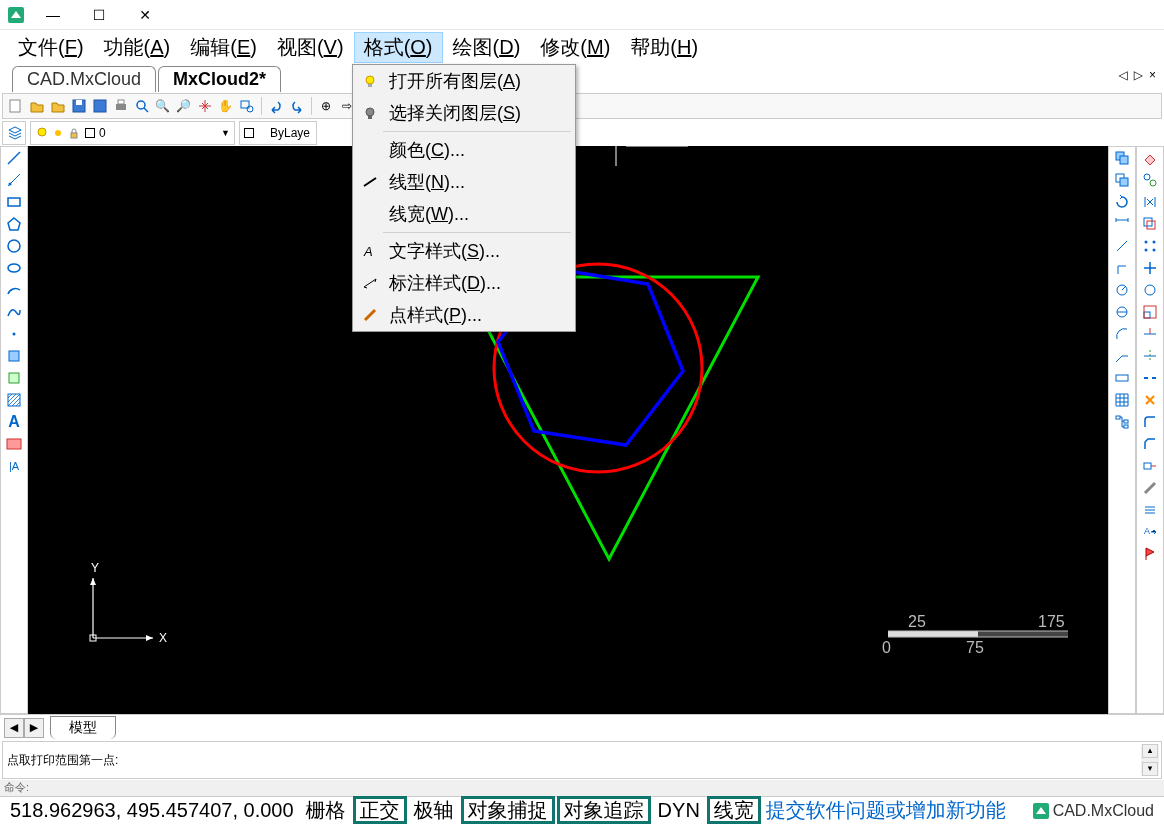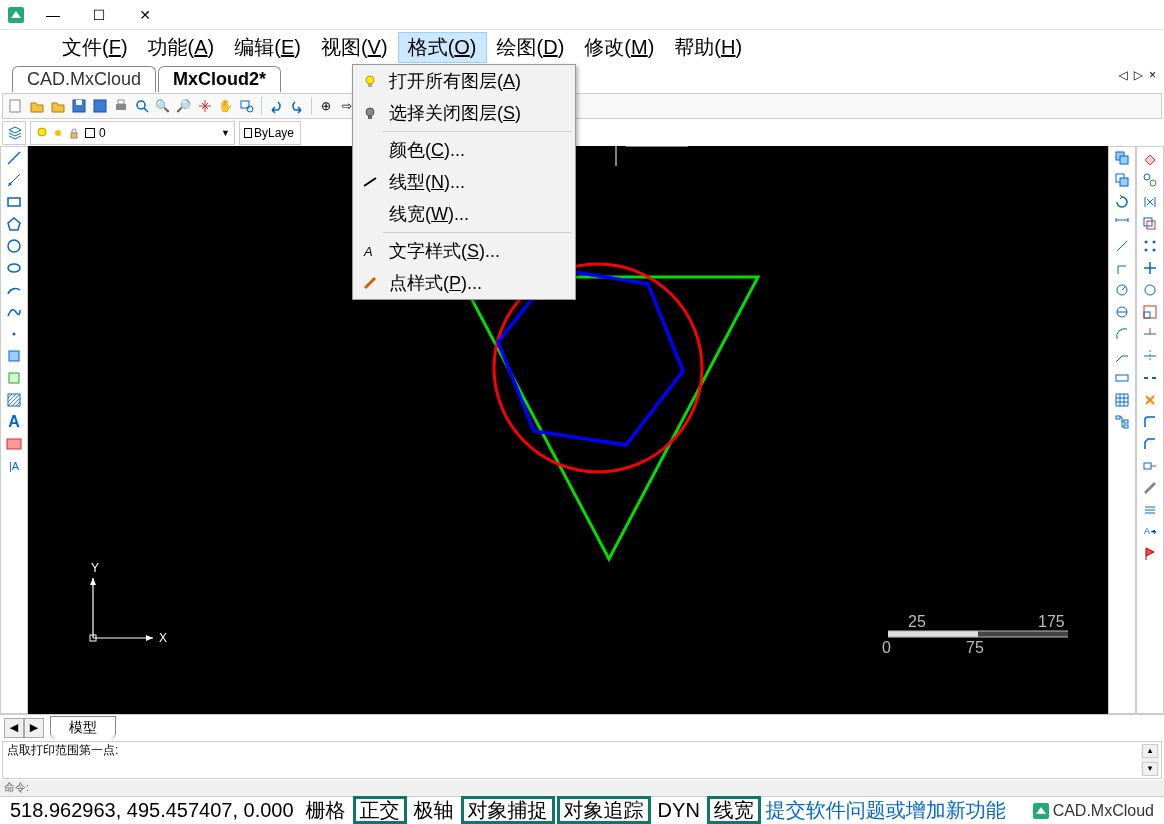--- a/index.html
+++ b/index.html
@@ -2,52 +2,52 @@
 <html><head>
 <meta charset="utf-8">
 <style>
 * { margin: 0; padding: 0; box-sizing: border-box; font-family: "Microsoft YaHei", "SimSun", sans-serif; }
 body { width: 1164px; height: 824px; background: #fff; overflow: hidden; position: relative; }
 .titlebar { height: 30px; background: #fff; display: flex; align-items: center; padding-left: 8px; border-bottom: 1px solid #e5e5e5; }
 .titlebar .icon { width: 16px; height: 16px; margin-right: 6px; }
 .titlebar .title { font-size: 12px; color: #000; flex: 1; }
 .titlebar .win-btns { display: flex; }
 .titlebar .win-btn { width: 46px; height: 30px; display: flex; align-items: center; justify-content: center; font-size: 14px; cursor: pointer; }
-.menubar { height: 34px; display: flex; align-items: center; padding-left: 8px; background: #fff; margin-left: 44px; }
+.menubar { height: 34px; display: flex; align-items: center; padding-left: 8px; background: #fff; }
 .menu-item { font-size: 20px; padding: 2px 10px; cursor: pointer; }
 .menu-item u { text-decoration: underline; }
 .menu-item.active { background: #cce8ff; border: 1px solid #99d1ff; padding: 1px 9px; }
 .tabstrip { height: 28px; display: flex; align-items: flex-end; padding-left: 12px; background: #fff; position: relative; }
 .doc-tab { font-size: 18px; padding: 2px 14px; border: 1px solid #888; border-bottom: none; border-radius: 6px 6px 0 0; margin-right: 2px; cursor: pointer; background: #fff; }
 .doc-tab.inactive { color: #333; z-index: 1; }
 .doc-tab.active { font-weight: bold; z-index: 2; background: #fff; position: relative; }
 .tabstrip-right { position: absolute; right: 6px; top: 4px; font-size: 12px; display: flex; gap: 2px; align-items: center; }
 .tabstrip-right span { cursor: pointer; padding: 0 2px; }
 .toolbar { height: 26px; border: 1px solid #ccc; margin: 1px 2px; display: flex; align-items: center; padding: 0 4px; gap: 3px; background: #f8f8f8; }
 .tb-btn { width: 18px; height: 18px; display: inline-flex; align-items: center; justify-content: center; cursor: pointer; font-size: 12px; }
 .tb-sep { width: 1px; height: 18px; background: #ccc; margin: 0 2px; }
 .layer-row { height: 26px; display: flex; align-items: center; margin: 0 2px; gap: 4px; }
 .layer-box { border: 1px solid #ccc; height: 24px; display: flex; align-items: center; padding: 0 4px; background: #fff; }
 .layer-combo { width: 205px; }
-.bylayer-combo { width: 62px; justify-content: space-between; }
+.bylayer-combo { width: 78px; justify-content: space-between; }
 .bylayer-combo .sq { width: 10px; height: 10px; border: 1px solid #000; background: #fff; display: inline-block; }
 .zero-lbl { font-size: 12px; margin-left: 4px; }
 .workspace { position: relative; display: flex; height: 568px; }
 .left-tools { width: 28px; background: #fff; border: 1px solid #ccc; display: flex; flex-direction: column; align-items: center; padding-top: 2px; gap: 4px; }
 .right-tools { width: 56px; display: flex; }
 .right-col { width: 28px; background: #fff; border: 1px solid #ccc; display: flex; flex-direction: column; align-items: center; padding-top: 2px; gap: 4px; }
 .tool-icon { width: 18px; height: 18px; cursor: pointer; display: flex; align-items: center; justify-content: center; }
 .canvas-area { flex: 1; background: #000; position: relative; overflow: hidden; }
 .canvas-svg { position: absolute; inset: 0; }
 .axis-label { fill: #fff; font-size: 12px; }
 .model-tabs { height: 26px; display: flex; align-items: center; padding-left: 30px; background: #fff; border-top: 1px solid #ccc; position: relative; }
 .model-nav { position: absolute; left: 4px; display: flex; gap: 0; }
 .model-nav .nav-btn { width: 20px; height: 20px; border: 1px solid #aaa; display: flex; align-items: center; justify-content: center; font-size: 11px; cursor: pointer; background: #f0f0f0; }
 .model-tab { font-size: 14px; padding: 2px 18px; border: 1px solid #888; border-bottom: none; border-radius: 0 0 6px 6px; cursor: pointer; margin-left: 20px; }
-.cmd-area { height: 38px; border: 1px solid #ccc; margin: 1px 2px; padding: 1px 4px; font-size: 12px; background: #fff; position: relative; display: flex; flex-direction: row; justify-content: flex-start; }
+.cmd-area { height: 38px; border: 1px solid #ccc; margin: 1px 2px; padding: 1px 4px; font-size: 12px; background: #fff; position: relative; display: flex; flex-direction: column; justify-content: center; }
 .cmd-line { line-height: 15px; }
 .cmd-scroll { position: absolute; right: 2px; top: 2px; bottom: 2px; width: 18px; background: #f0f0f0; display: flex; flex-direction: column; justify-content: space-between; align-items: center; }
 .cmd-scroll .sb { width: 16px; height: 14px; border: 1px solid #ccc; font-size: 9px; text-align: center; cursor: pointer; }
 .prompt-row { height: 16px; font-size: 11px; padding-left: 4px; color: #666; background: #f0f0f0; }
 .statusbar { height: 28px; display: flex; align-items: center; font-size: 20px; padding: 0 10px; background: #fff; border-top: 1px solid #ccc; }
 .statusbar .coords { margin-right: 6px; }
 .status-btn { border: 1px solid transparent; padding: 0 4px; margin: 0 1px; cursor: pointer; }
 .status-btn.boxed { border: 3px solid #0f766e; margin-top: 24px; }
 .status-link { color: #0066cc; cursor: pointer; margin-left: 4px; }
 .status-brand { margin-left: auto; display: flex; align-items: center; gap: 4px; font-size: 16px; color: #333; }
@@ -559,18 +559,27 @@
       <span class="dd-icon">
         <svg width="16" height="16">
           <text x="2" y="13" font-size="13" font-style="italic" fill="#000">A</text>
         </svg>
       </span>
       <span>文字样式(<u>S</u>)...</span>
     </div>
     <div class="dd-item">
       <span class="dd-icon">
         <svg width="16" height="16">
+          <line x1="2" y1="12" x2="14" y2="4" stroke="#000"></line>
+          <path d="M2 12l3 1M14 4l-1 3" stroke="#000"></path>
+        </svg>
+      </span>
+      <span>标注样式(<u>D</u>)...</span>
+    </div>
+    <div class="dd-item">
+      <span class="dd-icon">
+        <svg width="16" height="16">
           <path d="M3 13l10-10" stroke="#c60" stroke-width="3"></path>
         </svg>
       </span>
       <span>点样式(<u>P</u>)...</span>
     </div>
   </div>
 
 </body></html>

